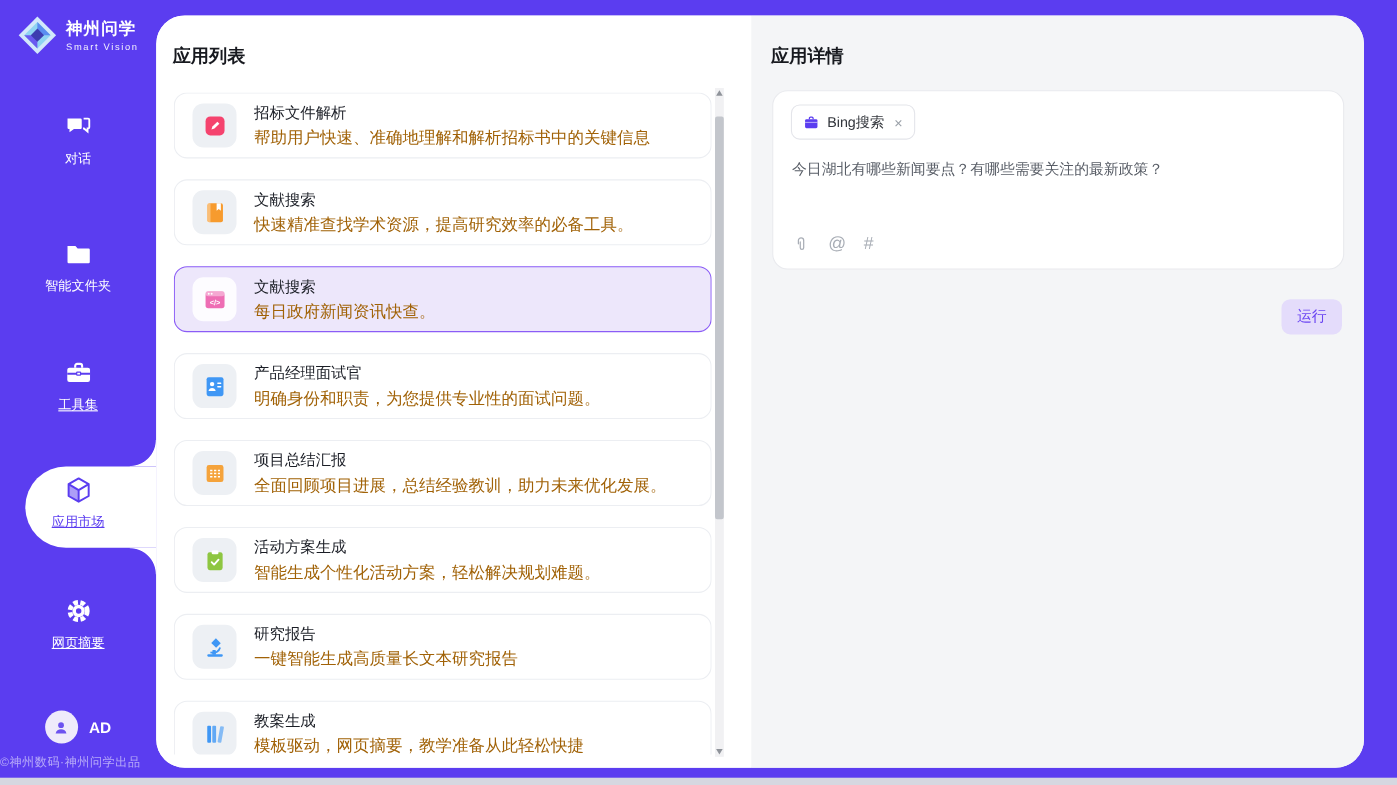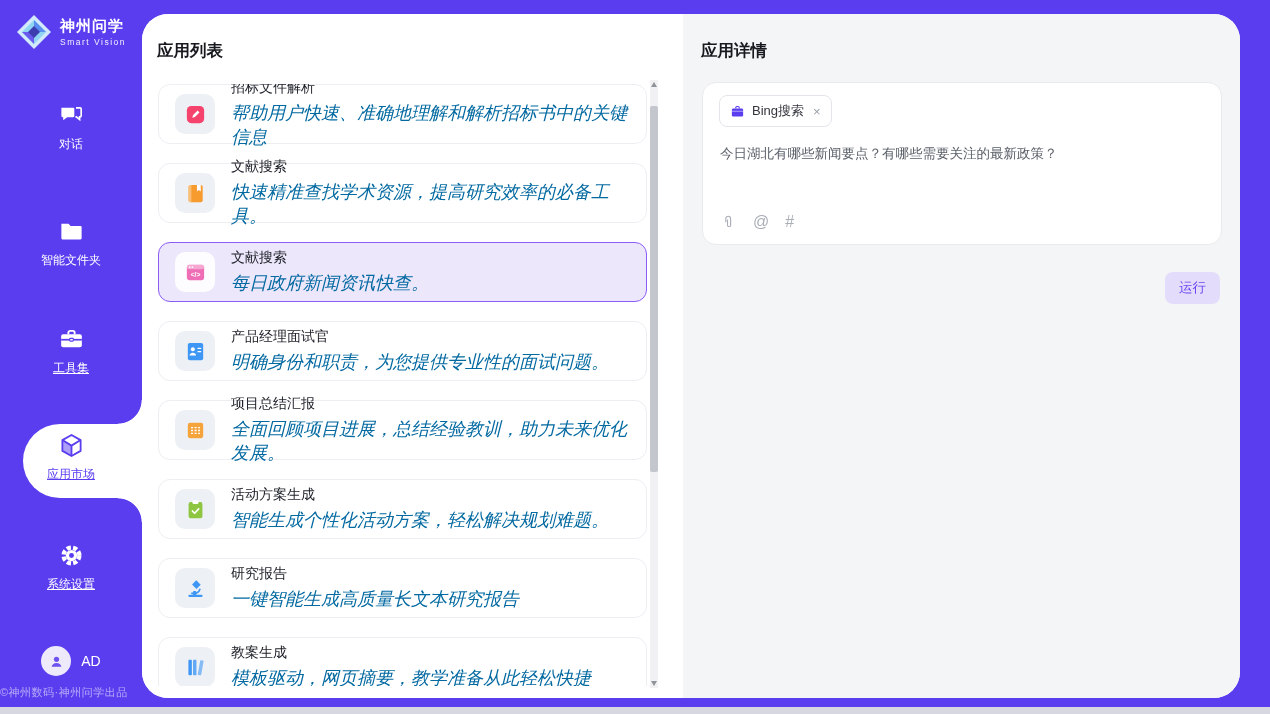--- a/index.html
+++ b/index.html
@@ -30,40 +30,40 @@
   .nav-label { font-size:12px; }
   .nav-item.underlined .nav-label { text-decoration:underline; }
   .nav-item.active { color:#5B3DF0; }
 
   
   .bubble { position:absolute; left:23px; top:424px; width:119px; height:74px; background:#fff; border-radius:37px 0 0 37px; z-index:1; }
   .bubble-corner { position:absolute; left:118px; width:24px; height:24px; z-index:1; }
   .bubble-corner.top { top:400px; background:radial-gradient(circle 24px at 0 0, #5B3DF0 23.2px, #fff 24px); }
   .bubble-corner.bottom { top:498px; background:radial-gradient(circle 24px at 0 100%, #5B3DF0 23.2px, #fff 24px); }
 
-  .user-row { position:absolute; left:0; top:646px; width:142px; display:flex; align-items:center; justify-content:center; gap:10px; cursor:pointer; }
+  .user-row { position:absolute; left:0; top:646px; width:142px; display:flex; align-items:center; justify-content:center; gap:10px; cursor:pointer;font-weight:bold; }
   .avatar { width:30px; height:30px; border-radius:50%; background:#efeafb; display:flex; align-items:center; justify-content:center; }
   .avatar svg { width:19px; height:19px; color:#6d52f0; }
   .user-name { font-size:14px; color:#fff; }
   .copyright { position:absolute; left:0; top:685px; width:142px; text-align:left; font-size:11px; color:rgba(255,255,255,.55); letter-spacing:.5px; }
 
   
   .main-panel { position:absolute; left:142px; top:14px; width:1098px; height:684px; border-radius:26px; overflow:hidden; display:flex; background:#fff; }
 
   
   .list-panel { width:541px; position:relative; background:#fff; flex:none; }
   .panel-title { position:absolute; left:15px; top:26px; font-size:16.5px; font-weight:700; color:#17191f; }
   .app-list { position:absolute; left:16px; top:70px; width:489px; height:602px; overflow:hidden; }
   .app-card { display:flex; align-items:center; gap:16px; height:60px; padding:0 16px; border:1px solid #eceef2; border-radius:12px; margin-bottom:19px; background:#fff; cursor:pointer; }
   .app-card.selected { background:#ede7fb; border:1px solid #8b5cf6; }
   .app-icon-tile { width:40px; height:40px; border-radius:10px; background:#edf0f4; display:flex; align-items:center; justify-content:center; flex:none; }
   .app-card.selected .app-icon-tile { background:#fdfcff; }
   .app-icon-tile svg { width:23px; height:23px; display:block; }
   .app-card-title { font-size:14px; font-weight:400; color:#1b1e26; margin-bottom:4px; }
-  .app-card-desc { font-size:18px; color:#0369a1;font-style:italic; }
+  .app-card-desc { font-size:15px; color:#a16207; }
 
   
   .scrollbar { position:absolute; right:25px; top:66px; width:8px; height:608px; background:#f1f1f3; }
   .sb-arrow { position:absolute; left:0; width:8px; height:10px; cursor:pointer; }
   .sb-arrow.up { top:0; }
   .sb-arrow.down { bottom:0; }
   .sb-arrow:after { content:""; position:absolute; left:1px; border-left:3px solid transparent; border-right:3px solid transparent; }
   .sb-arrow.up:after { top:2px; border-bottom:5px solid #8f939a; }
   .sb-arrow.down:after { bottom:2px; border-top:5px solid #8f939a; }
   .sb-thumb { position:absolute; left:0; top:26px; width:8px; height:366px; background:#c3c6cc; border-radius:2px; cursor:pointer; }
@@ -152,21 +152,21 @@
   </div>
 
   <div class="nav-item underlined">
     <span class="nav-icon">
             <svg viewBox="0 0 24 24">
               <circle cx="12" cy="12" r="7" fill="none" stroke="currentColor" stroke-width="3.8" stroke-dasharray="3.7 2.0"></circle>
               <circle cx="12" cy="12" r="5" fill="currentColor"></circle>
               <circle cx="12" cy="12" r="2.2" fill="#5B3DF0"></circle>
             </svg>
           </span>
-    <span class="nav-label">系统设置</span>
+    <span class="nav-label">网页摘要</span>
   </div>
 </nav>
 
     <div class="user-row">
       <span class="avatar">
         <svg viewBox="0 0 24 24" fill="currentColor">
             <circle cx="12" cy="9.2" r="3.3"></circle>
             <path d="M5.8 18.6c.6-3.2 3.1-4.8 6.2-4.8s5.6 1.6 6.2 4.8z"></path>
           </svg>
       </span>

